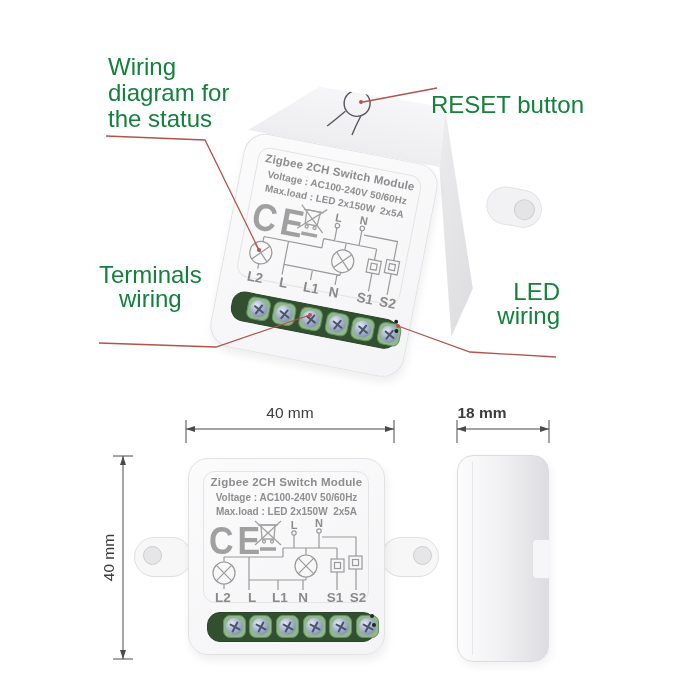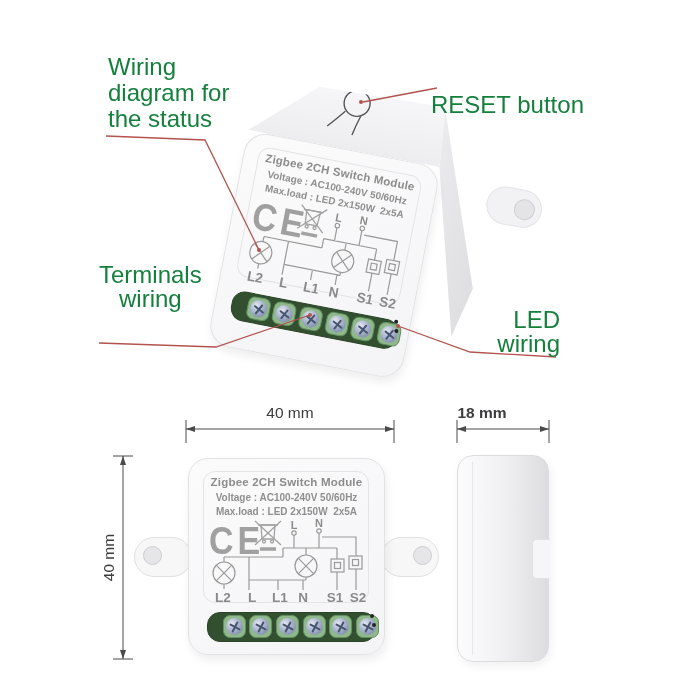--- a/index.html
+++ b/index.html
@@ -88,21 +88,21 @@
     <span>diagram for</span>
     <span>the status</span>
   </div>
   <div class="ann" id="ann-reset" style="left:431px;top:61px;margin-top:31px;">
     <span>RESET button</span>
   </div>
   <div class="ann" id="ann-terminals" style="left:99px;top:263px;">
     <span>Terminals</span>
     <span>wiring</span>
   </div>
-  <div class="ann right" id="ann-led" style="left:440px;top:280px;width:120px;margin-top:28px;">
+  <div class="ann right" id="ann-led" style="left:440px;top:280px;width:120px;">
     <span>LED</span>
     <span>wiring</span>
   </div>
 
   <svg class="overlay" width="700" height="400">
     <g stroke="#b2534e" stroke-width="1.3" fill="none">
       <polyline points="106,136 205,140 259,250"></polyline>
       <polyline points="437,88 363,102"></polyline>
       <polyline points="99,343 216,347 310,315"></polyline>
       <polyline points="398,326 470,352 556,357"></polyline>

